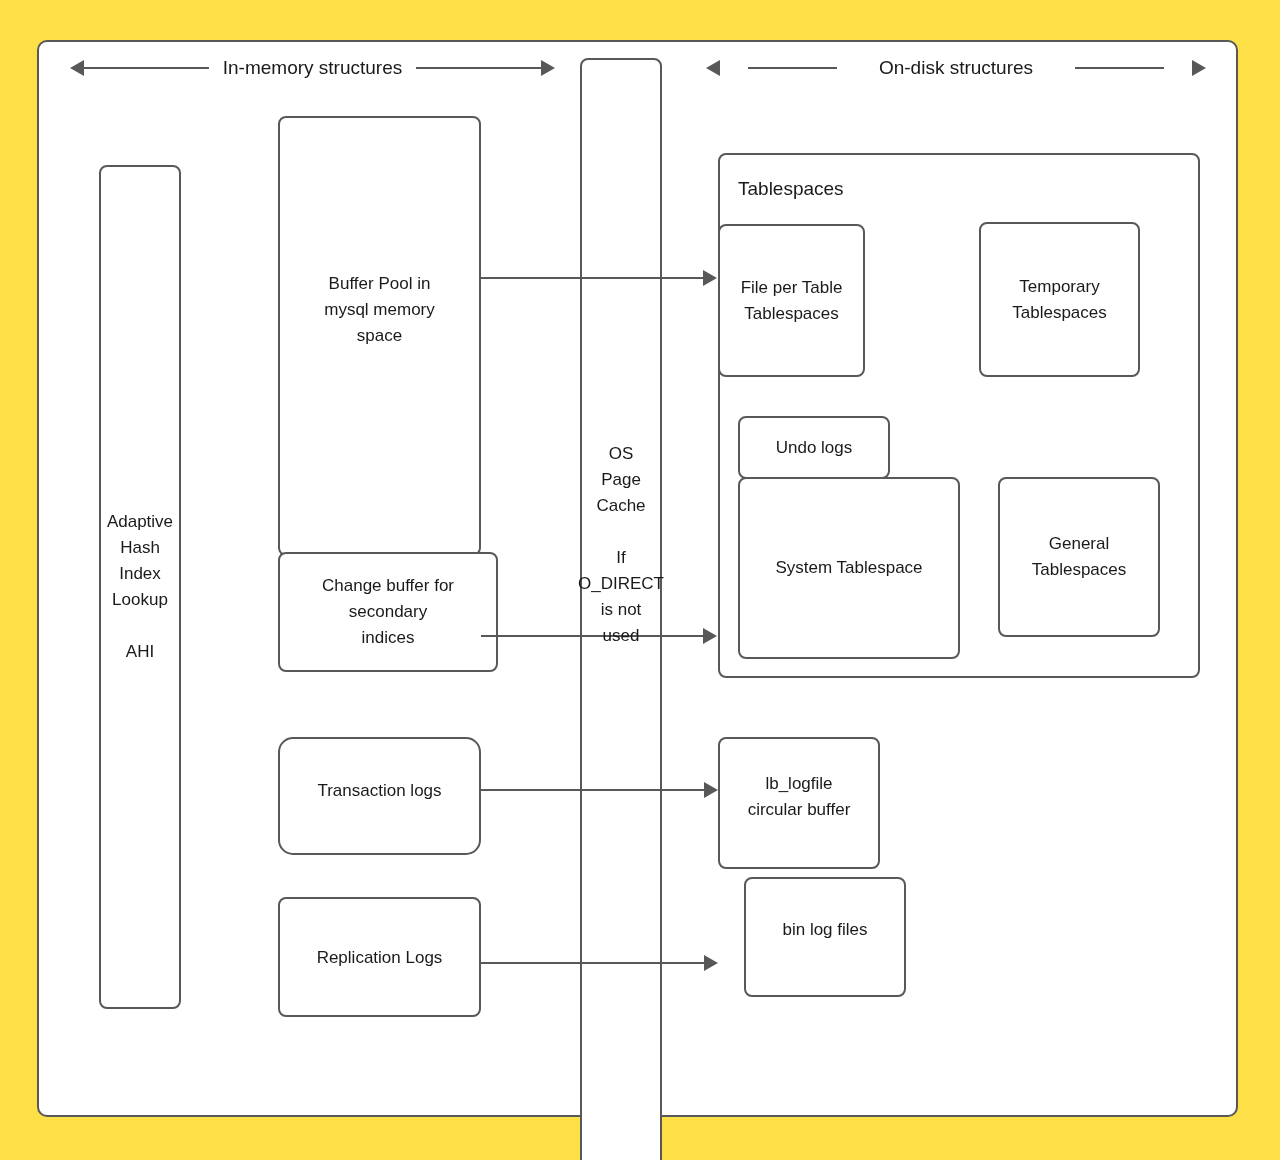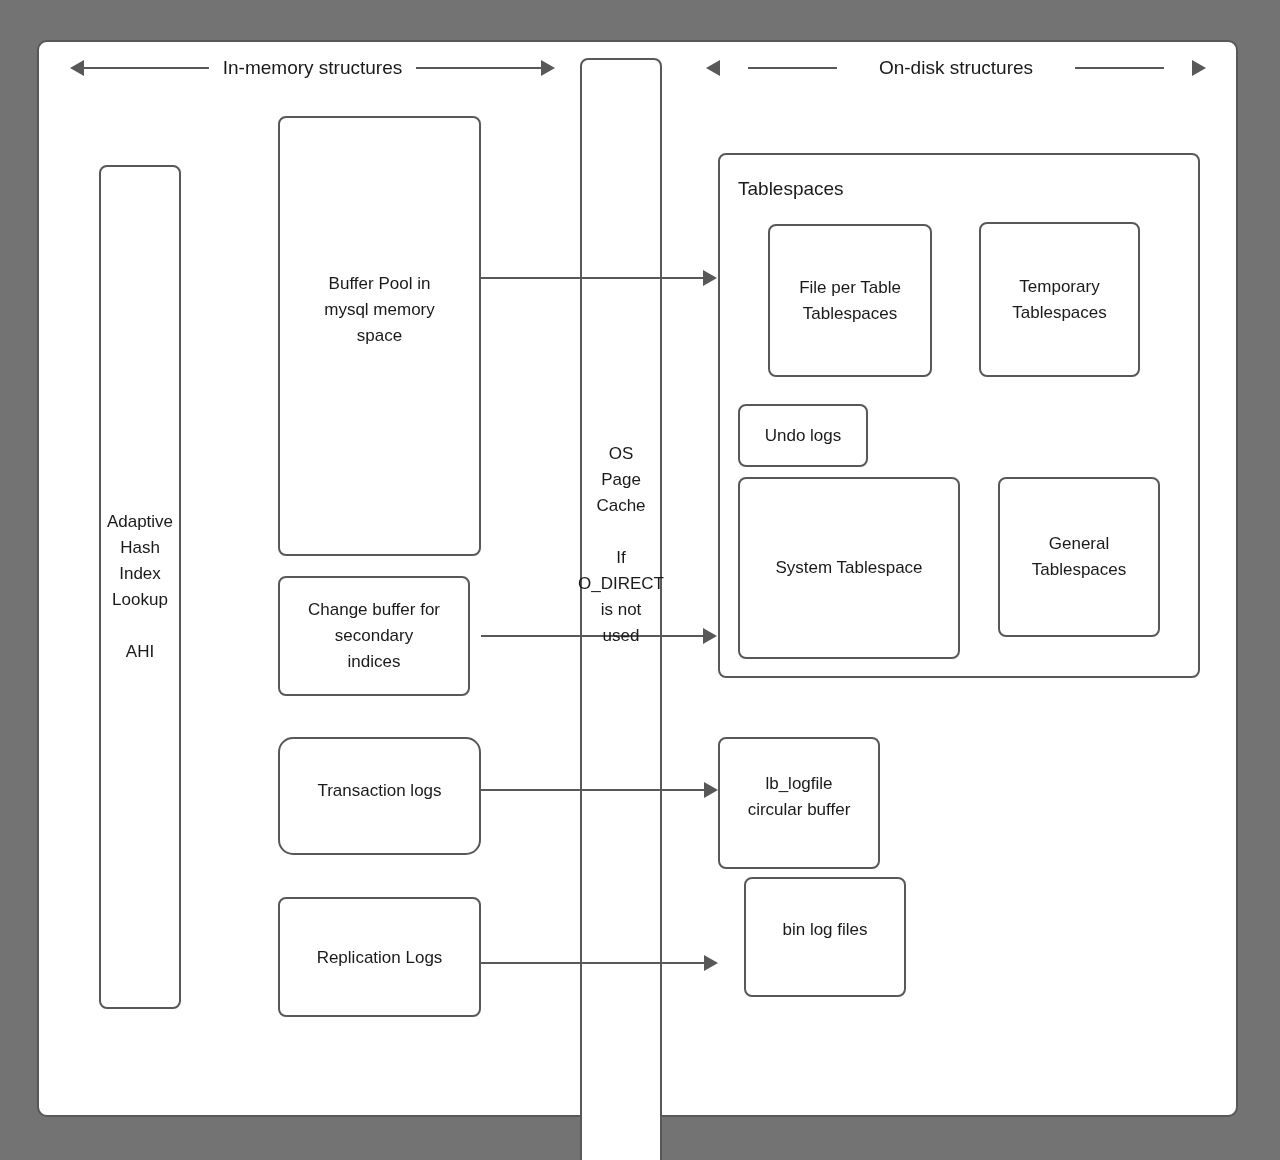--- a/index.html
+++ b/index.html
@@ -7,21 +7,21 @@
     padding: 0;
     background: #ffffff;
   }
   body {
     font-family: "Liberation Sans", sans-serif;
   }
   #canvas {
     position: relative;
     width: 1280px;
     height: 1160px;
-    background: #737373;
+    background: #fde047;
     overflow: hidden;
   }
   
   .box {
     position: absolute;
     box-sizing: border-box;
     border: 2px solid #585858;
     border-radius: 8px;
     background: #ffffff;
   }
@@ -136,21 +136,21 @@
 
 AHI</div>
   </div>
 
   <div class="box" style="left:278px; top:116px; width:203px; height:440px;">
     <div class="center-label" style="top:44%;">Buffer Pool in
 mysql memory
 space</div>
   </div>
 
-  <div class="box" style="left:278px; top:576px; width:192px; height:120px;">
+  <div class="box" style="left:278px; top:552px; width:220px; height:120px;">
     <div class="center-label">Change buffer for
 secondary
 indices</div>
   </div>
 
   <div class="box" style="left:278px; top:737px; width:203px; height:118px;border-radius:15px;">
     <div class="center-label" style="top:46%;">Transaction logs</div>
   </div>
 
   <div class="box" style="left:278px; top:897px; width:203px; height:120px;">
@@ -165,31 +165,31 @@
 If
 O_DIRECT
 is not
 used</div>
   </div>
 
   <div class="box" style="left:718px; top:153px; width:482px; height:525px;">
     <div class="group-title">Tablespaces</div>
   </div>
 
-  <div class="box" style="left:768px; top:224px; width:164px; height:153px;">
+  <div class="box" style="left:718px; top:224px; width:147px; height:153px;">
     <div class="center-label">File per Table
 Tablespaces</div>
   </div>
 
   <div class="box" style="left:979px; top:222px; width:161px; height:155px;">
     <div class="center-label">Temporary
 Tablespaces</div>
   </div>
 
-  <div class="box" style="left:738px; top:404px; width:130px; height:63px;">
+  <div class="box" style="left:738px; top:416px; width:152px; height:63px;">
     <div class="center-label">Undo logs</div>
   </div>
 
   <div class="box" style="left:738px; top:477px; width:222px; height:182px;">
     <div class="center-label">System Tablespace</div>
   </div>
 
   <div class="box" style="left:998px; top:477px; width:162px; height:160px;">
     <div class="center-label">General
 Tablespaces</div>

